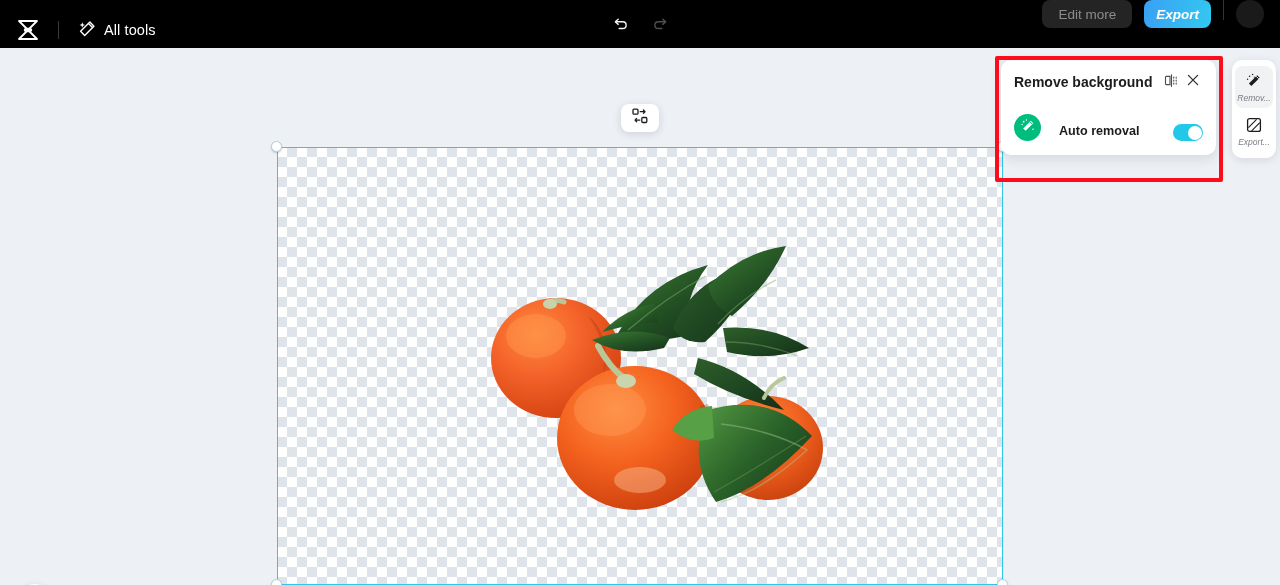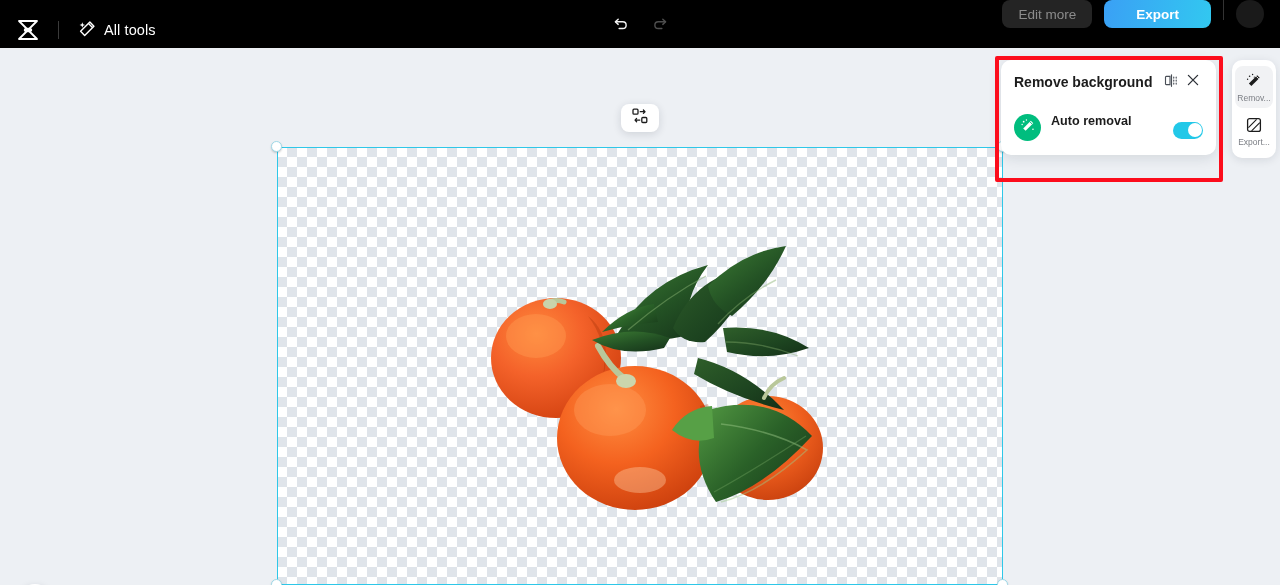--- a/index.html
+++ b/index.html
@@ -51,26 +51,26 @@
     padding-right: 16px;
   }
   .btn-editmore {
     height: 28px; padding: 0 16px;
     border-radius: 8px; border: none;
     background: #242424; color: #8c8c8c;
     font-size: 13.5px; font-family: "Liberation Sans", sans-serif;
     cursor: pointer; display: flex; align-items: center;
   }
   .btn-export {
-    height: 28px; padding: 0 32px;
+    height: 28px; padding: 0 12px;
     border-radius: 8px; border: none;
     background: linear-gradient(100deg,#3aa0f5 0%, #32c8f0 100%);
     color: #ffffff; font-size: 13.5px; font-weight: bold;
     font-family: "Liberation Sans", sans-serif;
-    cursor: pointer; display: flex; align-items: center;
+    cursor: pointer; display: flex; align-items: center; font-style: italic;
   }
   .tb-divider2 { width: 1px; height: 20px; background: #333; }
   .avatar {
     width: 28px; height: 28px; border-radius: 50%;
     background: #1a1a1a; cursor: pointer;
   }
 
   
   .canvas-area {
     position: absolute; top: 48px; left: 0;
@@ -156,21 +156,21 @@
   .panel-title {
     font-size: 14px; font-weight: bold; color: #1c1c1c;
     flex: 1;
   }
   .panel-ico {
     width: 20px; height: 20px;
     display: flex; align-items: center; justify-content: center;
     cursor: pointer; margin-left: 2px;
   }
   .opt-row {
-    display: flex; align-items: center; gap: 10px;
+    display: flex; align-items: flex-end; gap: 18px;
   }
   .opt-badge {
     width: 27px; height: 27px; border-radius: 50%;
     background: #00bd7e;
     display: flex; align-items: center; justify-content: center;
     flex: 0 0 27px; margin-top: 12px;
   }
   .opt-text { flex: 1; padding-top: 1px; }
   .opt-title {
     font-size: 12.6px; font-weight: bold; color: #1c1c1c;
@@ -216,20 +216,21 @@
     border-radius: 8px;
     display: flex; flex-direction: column; align-items: center; gap: 3px;
     cursor: pointer;
   }
   .rail-item.active { background: #f1f2f4; }
   .rail-label {
     font-size: 8.5px; color: #7b7e84;
     max-width: 36px; overflow: hidden;
     text-overflow: ellipsis; white-space: nowrap;
     text-align: left;
+    font-style: italic;
   }
   .rail-ico { width: 18px; height: 18px; }
 </style>
 </head>
 <body>
 
 <div id="app">
 
   <div class="topbar">
 

